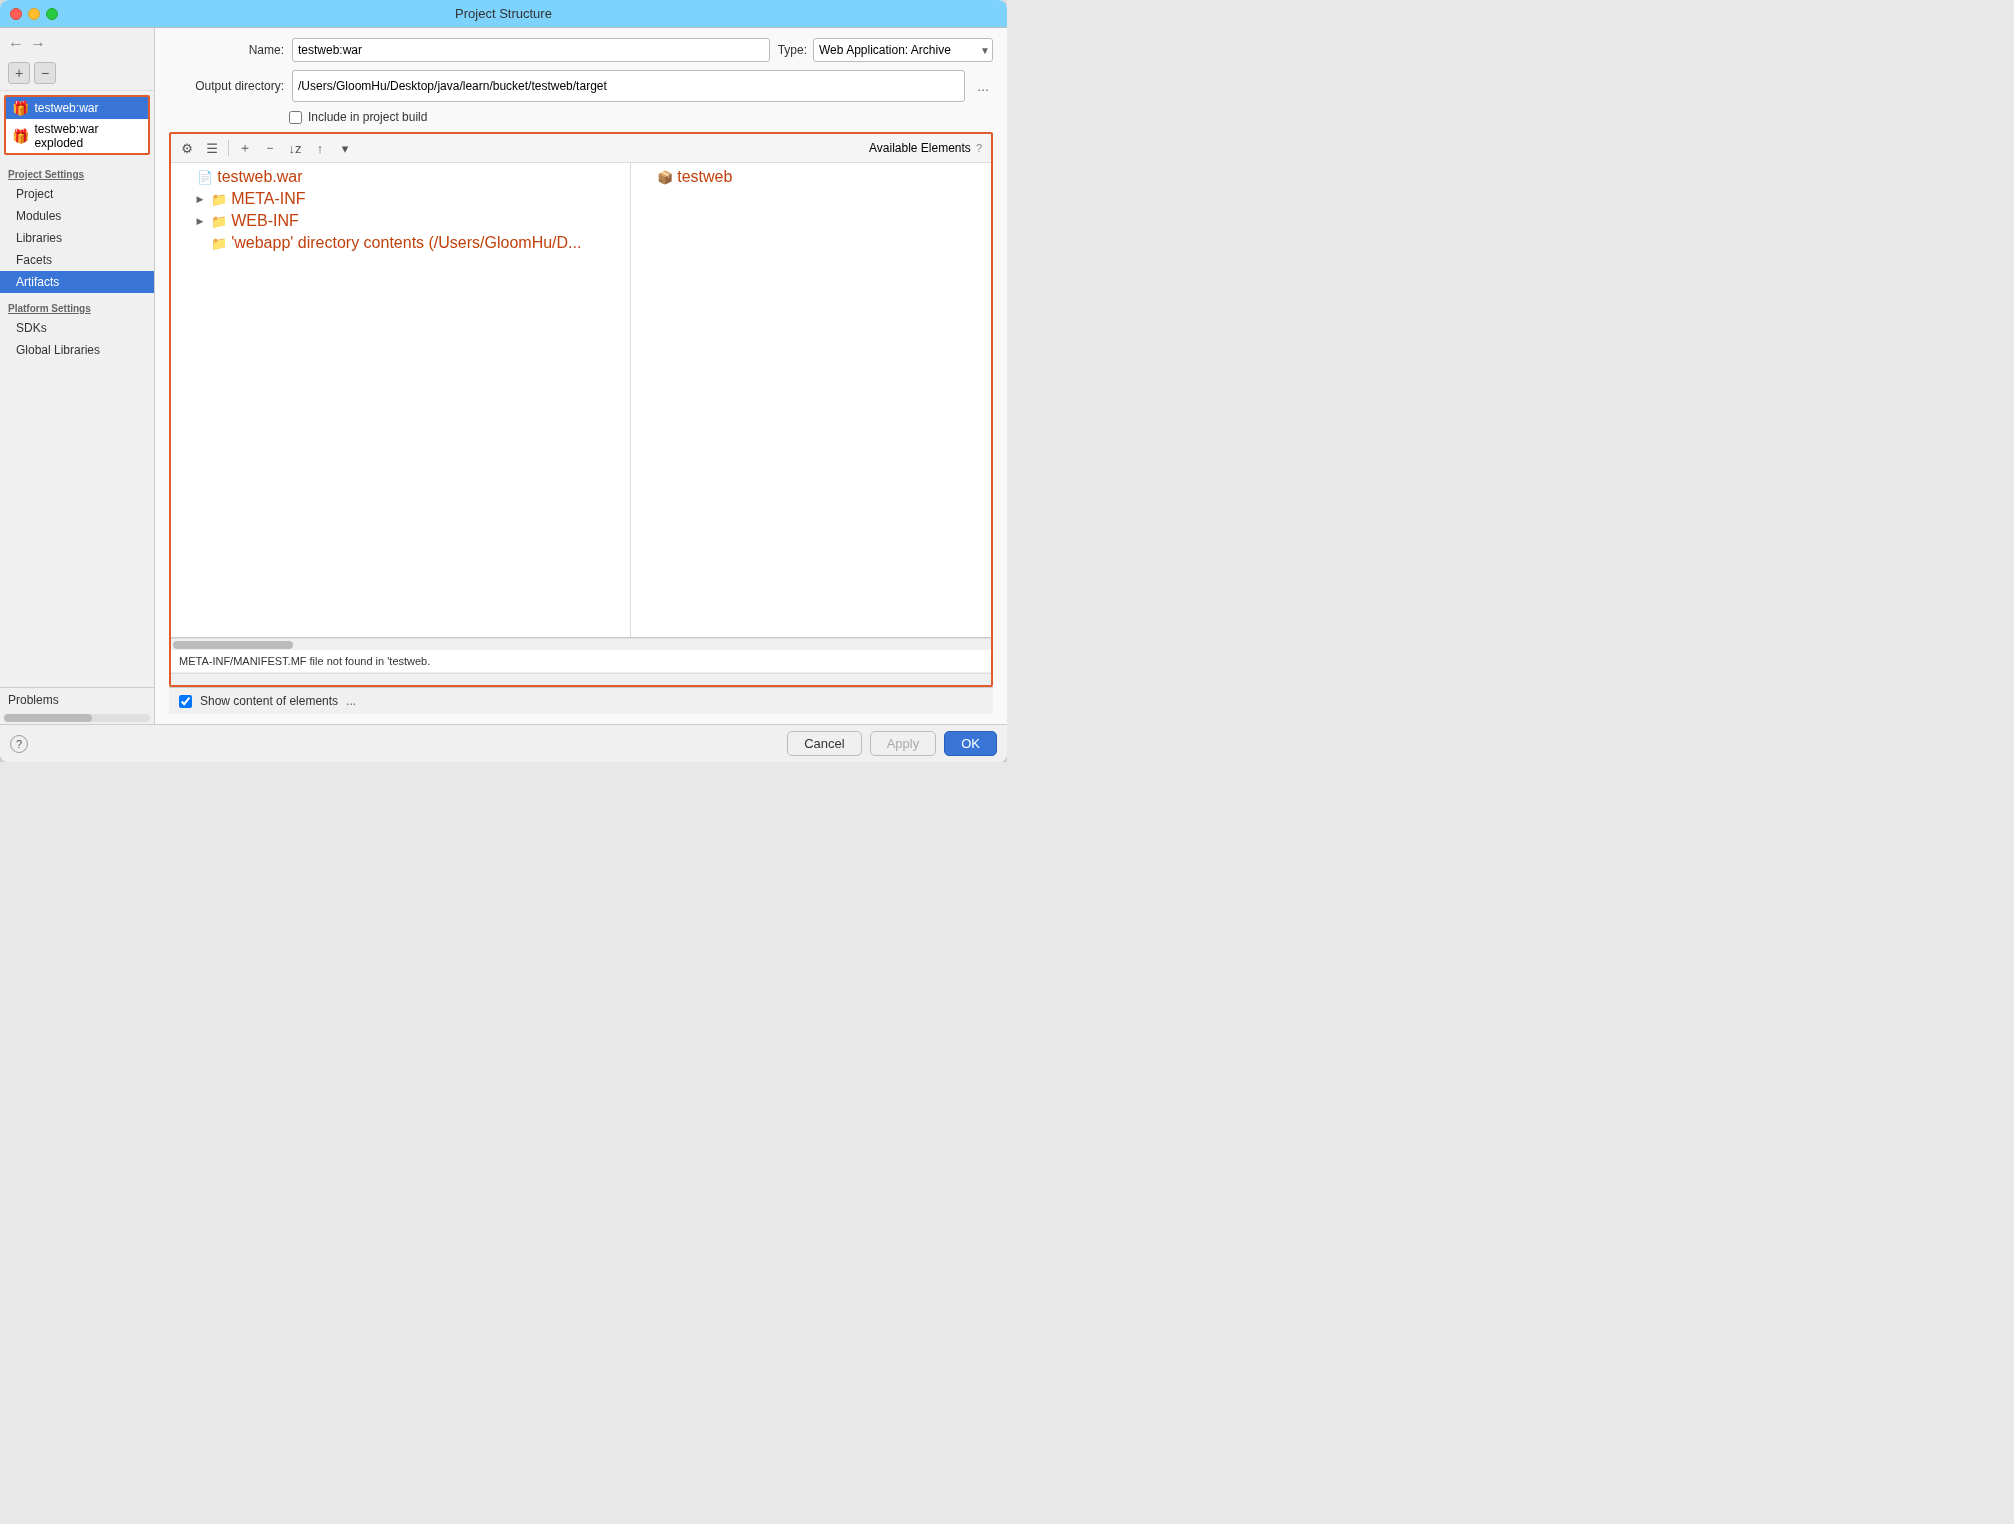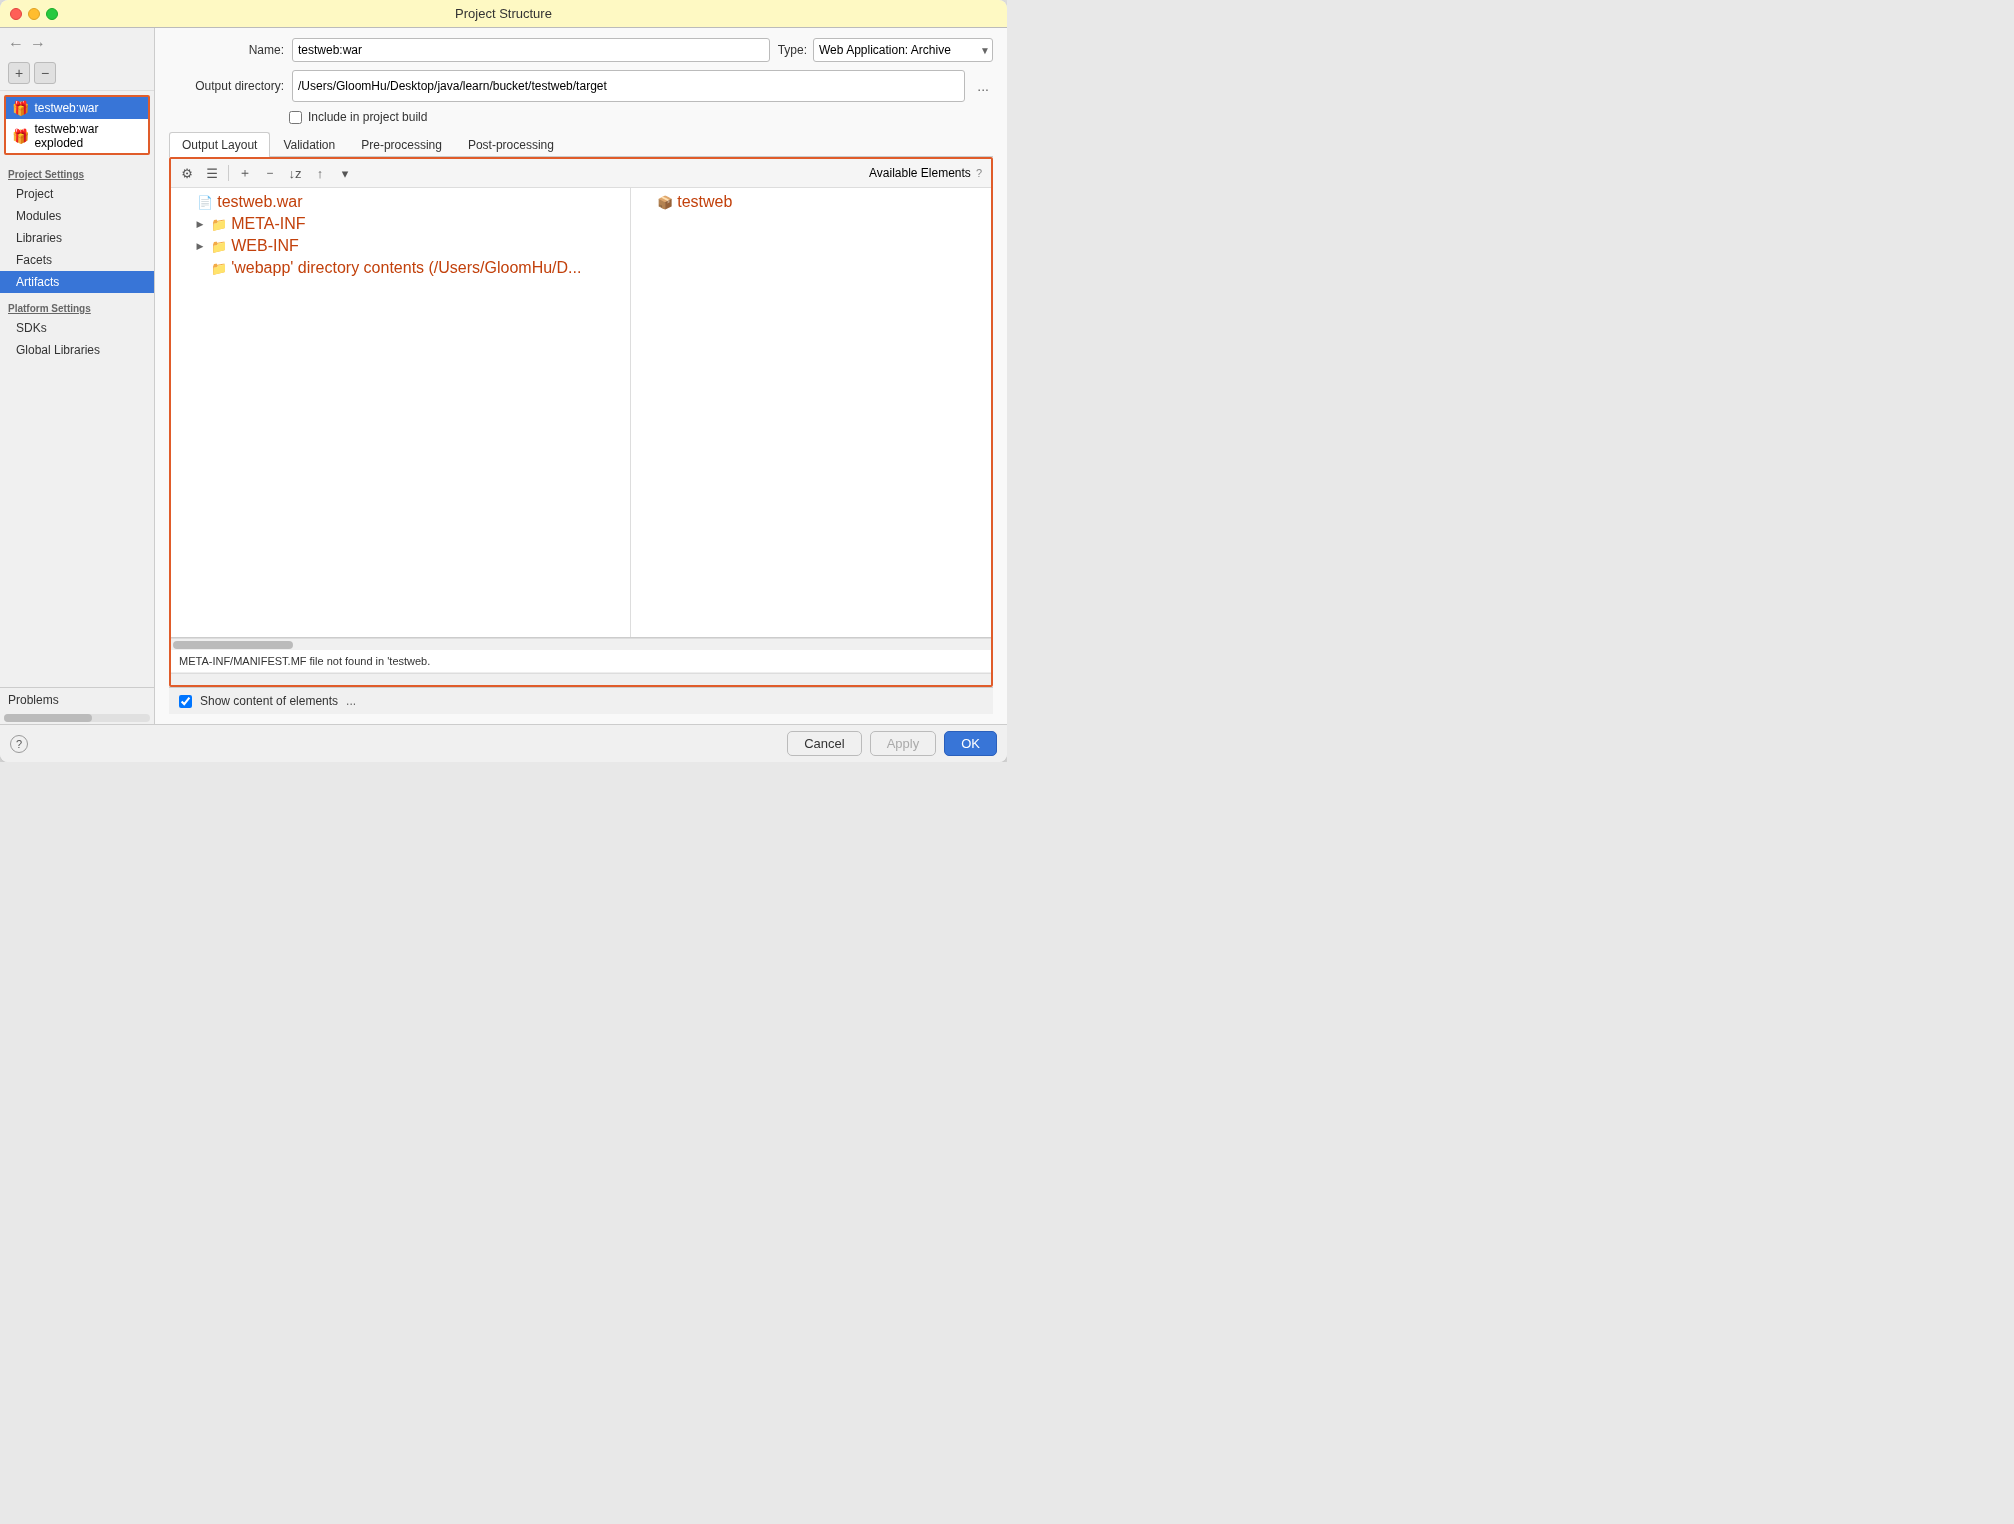--- a/index.html
+++ b/index.html
@@ -16,21 +16,21 @@
       height: 762px;
       background: #f0f0f0;
       border-radius: 8px;
       box-shadow: 0 4px 20px rgba(0,0,0,0.3);
       display: flex;
       flex-direction: column;
       overflow: hidden;
     }
     .titlebar {
       height: 28px;
-      background: #fef9c3;
+      background: #7dd3fc;
       display: flex;
       align-items: center;
       padding: 0 10px;
       position: relative;
       border-bottom: 1px solid #bbb;
       border-radius: 8px 8px 0 0;
     }
     .traffic-lights {
       display: flex;
       gap: 6px;
@@ -594,34 +594,20 @@
         <span class="form-label">Output directory:</span>
         <input class="output-dir-input" type="text" value="/Users/GloomHu/Desktop/java/learn/bucket/testweb/target" style="">
         <button class="browse-btn">...</button>
       </div>
 
       <div class="checkbox-row">
         <input type="checkbox" class="show-content-checkbox" style="">
         <span class="checkbox-label">Include in project build</span>
       </div>
 
-      <div class="tabs-row">
-        <div class="tab active">
-          <span>Output Layout</span>
-        </div>
-        <div class="tab">
-          <span>Validation</span>
-        </div>
-        <div class="tab">
-          <span>Pre-processing</span>
-        </div>
-        <div class="tab">
-          <span>Post-processing</span>
-        </div>
-      </div>
 
       <div class="output-layout-area">
 
         <div class="layout-toolbar">
           <button class="layout-toolbar-btn">⚙</button>
           <button class="layout-toolbar-btn">☰</button>
           <div class="layout-toolbar-separator"></div>
           <button class="layout-toolbar-btn">＋</button>
           <button class="layout-toolbar-btn">－</button>
           <button class="layout-toolbar-btn">↓z</button>

